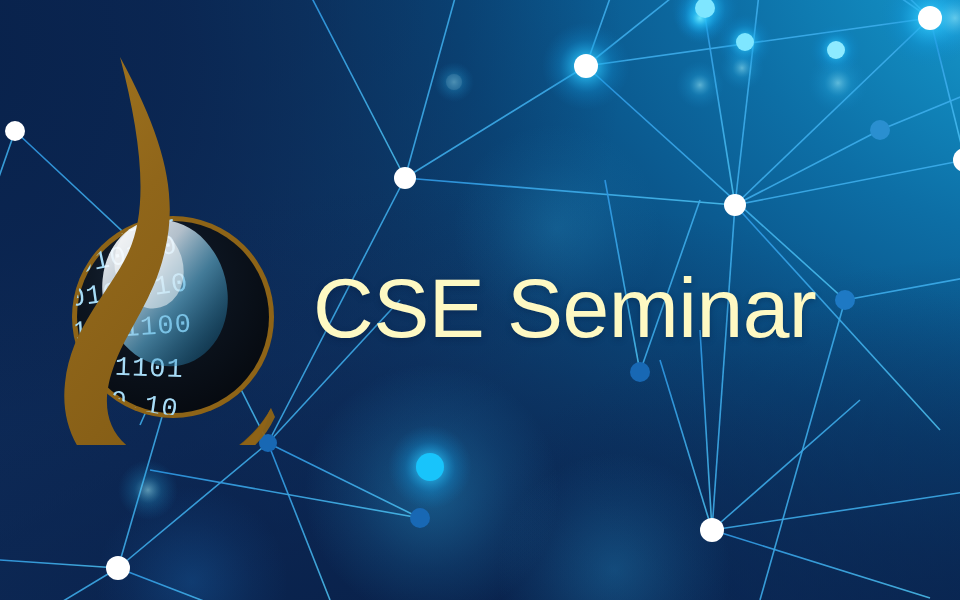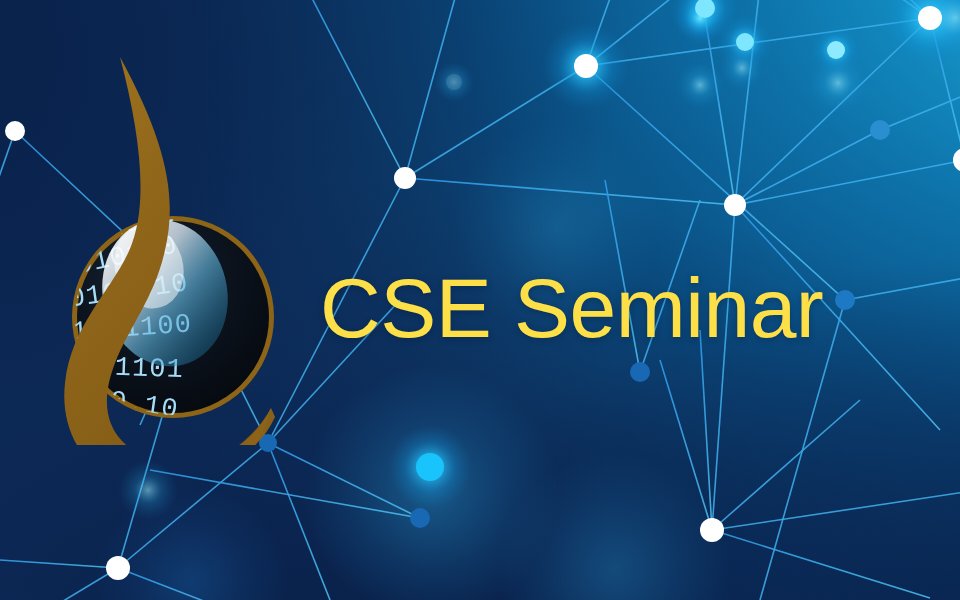--- a/index.html
+++ b/index.html
@@ -91,28 +91,28 @@
     position: absolute;
     left: 45px;
     top: 45px;
     width: 280px;
     height: 400px;
   }
 
   
   #title {
     position: absolute;
-    left: 320px;
+    left: 313px;
     top: 266px;
     font-size: 84px;
     line-height: 1;
     font-weight: 400;
     letter-spacing: -0.5px;
     white-space: nowrap;
-    color: #fde047;
+    color: #fef9c3;
     text-shadow: 0 2px 6px rgba(4,24,56,0.35);
   }
 </style>
 </head>
 <body>
 
 <div id="banner">
 
   <div class="bg-base"></div>
   <div class="bg-dark-left"></div>

